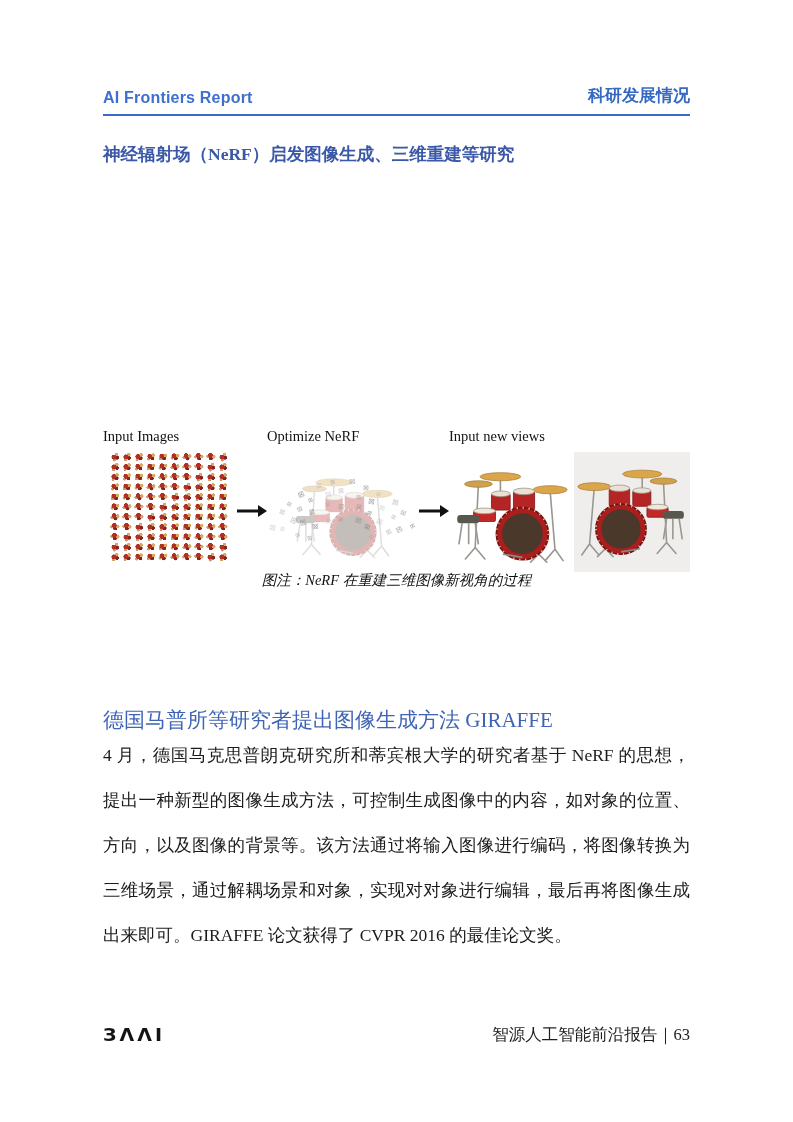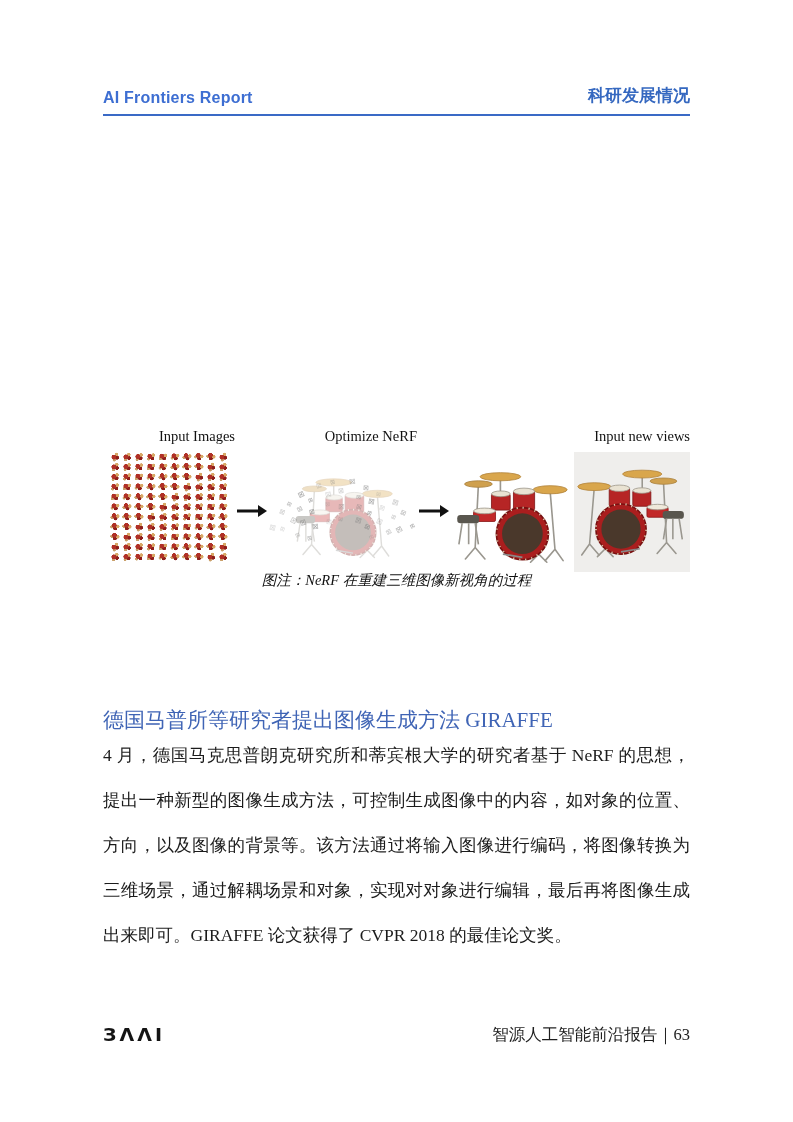--- a/index.html
+++ b/index.html
@@ -21,21 +21,21 @@
 
   
   .para{left:103px;width:587px;font-size:17.5px;line-height:45px;text-align:justify;
         text-justify:inter-character;color:#1b1b1b;}
   .para1{top:213px;}
   .para2{top:733px;}
 
   
   .figure{top:428px;left:103px;width:587px;}
   .fig-labels{display:flex;font-size:14.5px;color:#111;}
-  .fig-labels .lbl{text-align:right;}
+  .fig-labels .lbl{text-align:left;}
   .lbl-c1{width:132px;} .lbl-gap{width:32px;} .lbl-c2{width:150px;} .lbl-c3{width:241px;}
   .fig-body{display:flex;margin-top:5px;height:122px;}
   .col-grid{width:132px;display:flex;justify-content:center;}
   .thumb-grid{display:grid;grid-template-columns:repeat(10,11px);grid-auto-rows:9px;gap:1px;
               align-content:start;padding-top:2px;}
   .thumb{width:11px;height:9px;
      background:
       radial-gradient(circle at 35% 45%, #b03026 2.2px, rgba(0,0,0,0) 2.6px),
       radial-gradient(circle at 68% 38%, #d8a866 1.6px, rgba(0,0,0,0) 2px),
       radial-gradient(circle at 55% 70%, #8e1f1a 1.8px, rgba(0,0,0,0) 2.2px),
@@ -91,20 +91,21 @@
       <path d="M10,70 L6,96 M26,70 L30,96 M18,70 L18,96" stroke="#9a978f" stroke-width="2"></path>
       <path d="M60,108 L84,112" stroke="#888" stroke-width="2"></path>
     </symbol>
   </svg>
 
   <div class="abs header">
     <span class="header-left">AI Frontiers Report</span>
     <span class="header-right">科研发展情况</span>
   </div>
 
+  <div class="abs sec-title">神经辐射场（NeRF）启发图像生成、三维重建等研究</div>
 
 
   <div class="abs figure">
     <div class="fig-labels">
       <div class="lbl lbl-c1">Input Images</div>
       <div class="lbl-gap"></div>
       <div class="lbl lbl-c2">Optimize NeRF</div>
       <div class="lbl-gap"></div>
       <div class="lbl lbl-c3">Input new views</div>
     </div>
@@ -288,19 +289,19 @@
               <use href="#drumkit"></use>
             </svg>
         </div>
       </div>
     </div>
   </div>
 
   <div class="abs fig-caption">图注：NeRF 在重建三维图像新视角的过程</div>
 
   <div class="abs sub-title">德国马普所等研究者提出图像生成方法 GIRAFFE</div>
-  <div class="abs para para2">4 月，德国马克思普朗克研究所和蒂宾根大学的研究者基于 NeRF 的思想，提出一种新型的图像生成方法，可控制生成图像中的内容，如对象的位置、方向，以及图像的背景等。该方法通过将输入图像进行编码，将图像转换为三维场景，通过解耦场景和对象，实现对对象进行编辑，最后再将图像生成出来即可。GIRAFFE 论文获得了 CVPR 2018 的最佳论文奖。</div>
+  <div class="abs para para2">4 月，德国马克思普朗克研究所和蒂宾根大学的研究者基于 NeRF 的思想，提出一种新型的图像生成方法，可控制生成图像中的内容，如对象的位置、方向，以及图像的背景等。该方法通过将输入图像进行编码，将图像转换为三维场景，通过解耦场景和对象，实现对对象进行编辑，最后再将图像生成出来即可。GIRAFFE 论文获得了 CVPR 2016 的最佳论文奖。</div>
 
   <div class="abs footer">
     <span class="logo">ЗΛΛI</span>
     <span class="footer-right">智源人工智能前沿报告｜63</span>
   </div>
 </div>
 
 </body></html>

